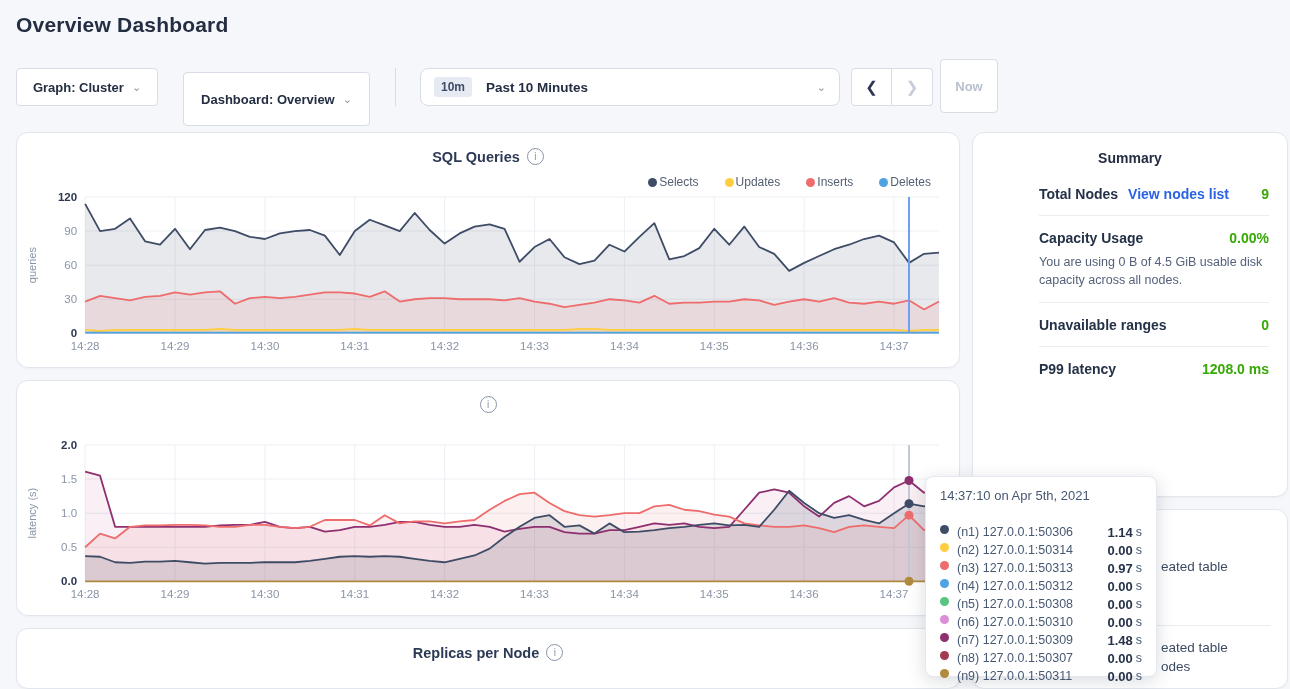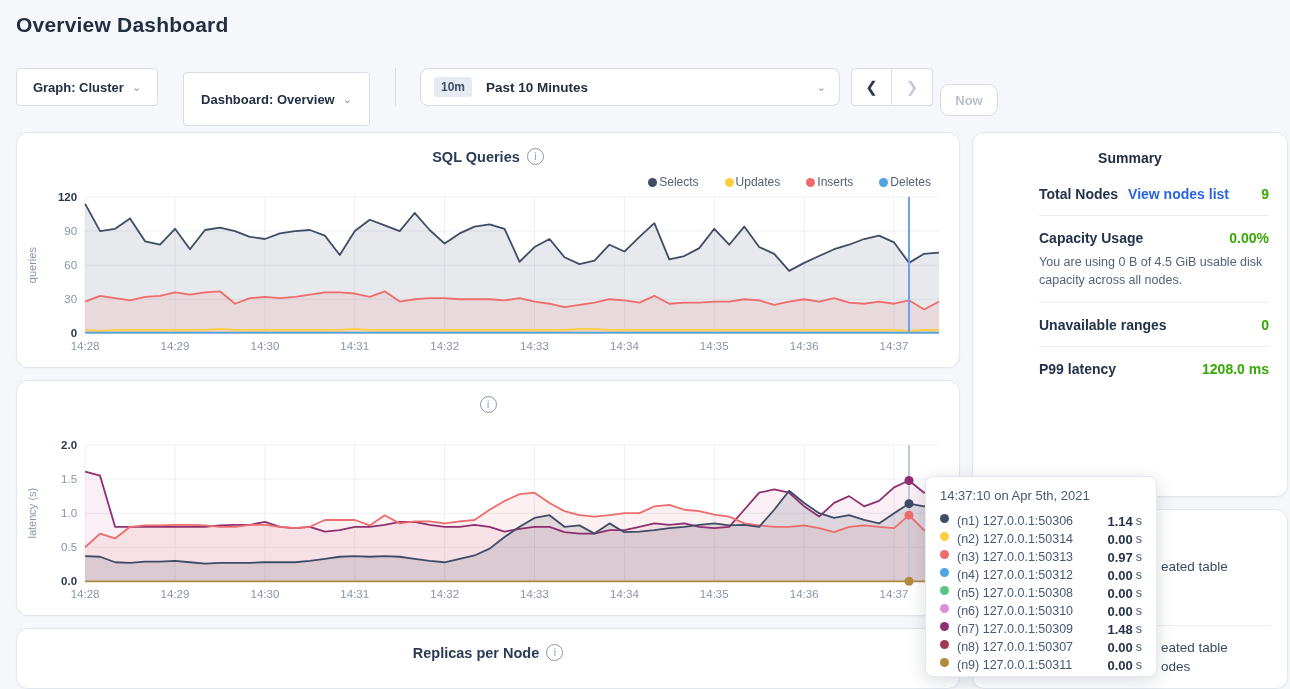--- a/index.html
+++ b/index.html
@@ -16,21 +16,21 @@
   #dd-dashboard { left:183px; top:72px; width:187px; height:54px; position:absolute; }
   .toolbar-divider { position:absolute; left:395px; top:68px; width:1px; height:38px; background:#d8dce5; }
   #time-picker { position:absolute; left:420px; top:68px; width:420px; height:38px; background:#fff; border:1px solid #d8dce5; border-radius:8px; display:flex; align-items:center; padding:0 13px; cursor:pointer; }
   .time-badge { background:#e6eaf2; border-radius:3px; padding:3px 7px; font-size:12px; font-weight:700; color:#3e4c66; margin-right:14px; }
   .time-label { font-size:13.5px; font-weight:700; color:#242e42; }
   #time-picker .dd-chevron { margin-left:auto; }
   .nav-group { position:absolute; left:851px; top:68px; display:flex; }
   .nav-btn { width:41px; height:38px; font-size:15px; border:1px solid #d8dce5; background:#fff; display:flex; align-items:center; justify-content:center; }
   #nav-prev { border-radius:4px 0 0 4px; color:#2c3852; cursor:pointer; }
   #nav-next { border-radius:0 4px 4px 0; border-left:none; color:#c6ccd8; }
-  #now-btn { position:absolute; left:940px; top:84px; width:58px; height:32px; color:#b9c0cd; cursor:default;border-radius:9px; }
+  #now-btn { position:absolute; left:940px; top:59px; width:58px; height:54px; color:#b9c0cd; cursor:default; }
 
   .panel { position:absolute; background:#fff; border:1px solid #e2e6ed; border-radius:12px; box-shadow:0 1px 2px rgba(40,50,70,.04); overflow:hidden; }
   #chart1 { left:16px; top:132px; width:944px; height:236px; }
   #chart2 { left:16px; top:380px; width:944px; height:236px; }
   #chart3 { left:16px; top:628px; width:944px; height:61px; }
   #summary-panel { left:972px; top:132px; width:316px; height:365px; }
   #events-panel { left:972px; top:509px; width:316px; height:180px; }
 
   .chart-head { display:flex; align-items:center; justify-content:center; gap:7px; padding-top:15px; }
   .chart-title { font-size:14.5px; font-weight:700; color:#2c3a55; }
@@ -52,21 +52,21 @@
   .summary-link { font-size:14px; font-weight:700; margin-left:10px; text-decoration:none; cursor:pointer; }
   .summary-value { margin-left:auto; font-size:14px; font-weight:700; }
   .summary-desc { font-size:12.5px; color:#54617a; line-height:1.45; margin-top:7px; }
 
   
   .event-frag { position:absolute; font-size:13.5px; color:#3c4a63; }
   .event-divider { position:absolute; left:16px; right:16px; height:1px; background:#e9ecf1; }
 
   
   #latency-tooltip { position:absolute; left:925px; top:476px; width:232px; height:201px; background:#fff; border:1px solid #e5e8ee; border-radius:8px; box-shadow:0 4px 18px rgba(50,60,80,.18); z-index:20; padding:11px 14px 10px; }
-  .tt-title { font-size:13px; color:#475872; margin-bottom:11px; }
+  .tt-title { font-size:13px; color:#475872; margin-bottom:22px; }
   .tt-row { display:flex; align-items:flex-start; height:18px; font-size:12.5px; color:#475872; }
   .tt-dot { width:9px; height:9px; border-radius:50%; margin-right:8px; flex:none; }
   .tt-name { flex:1; }
   .tt-val { font-weight:700; color:#26324a; font-size:13px; }
   .tt-unit { font-weight:400; color:#475872; margin-left:3px; font-size:12.5px; }
 </style>
 </head>
 <body>
 
 <h1 class="page-title">Overview Dashboard</h1>

